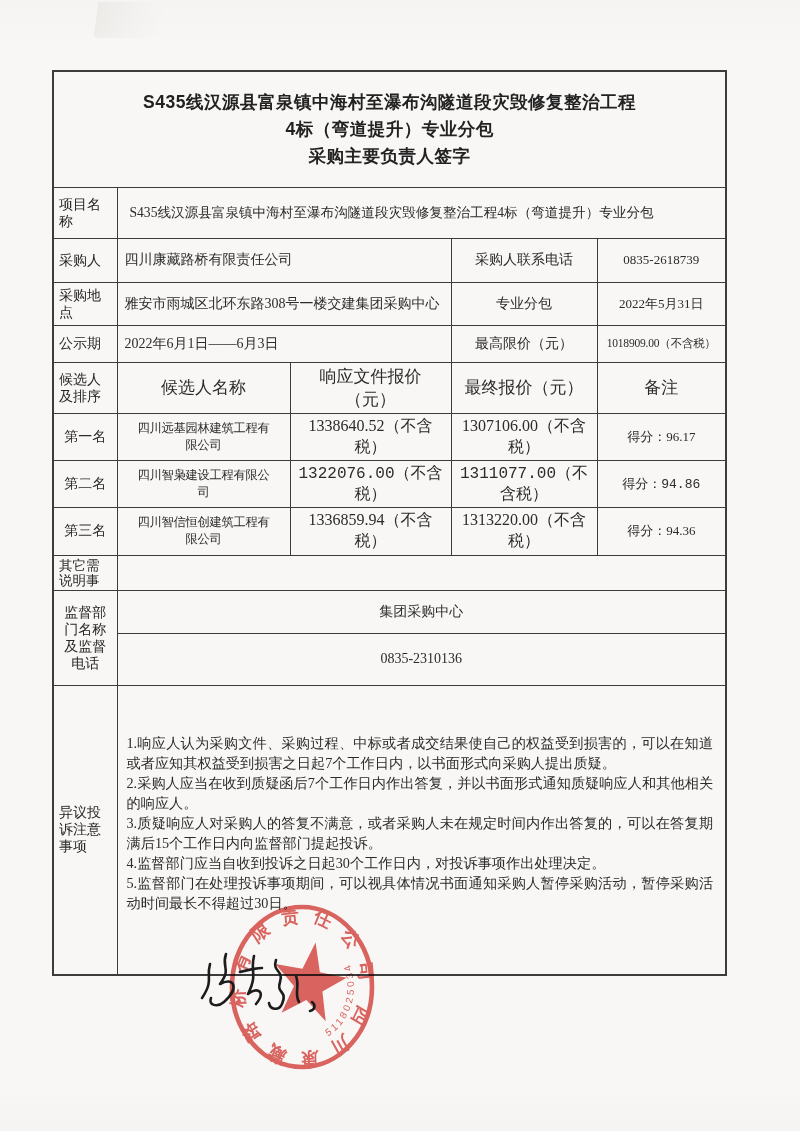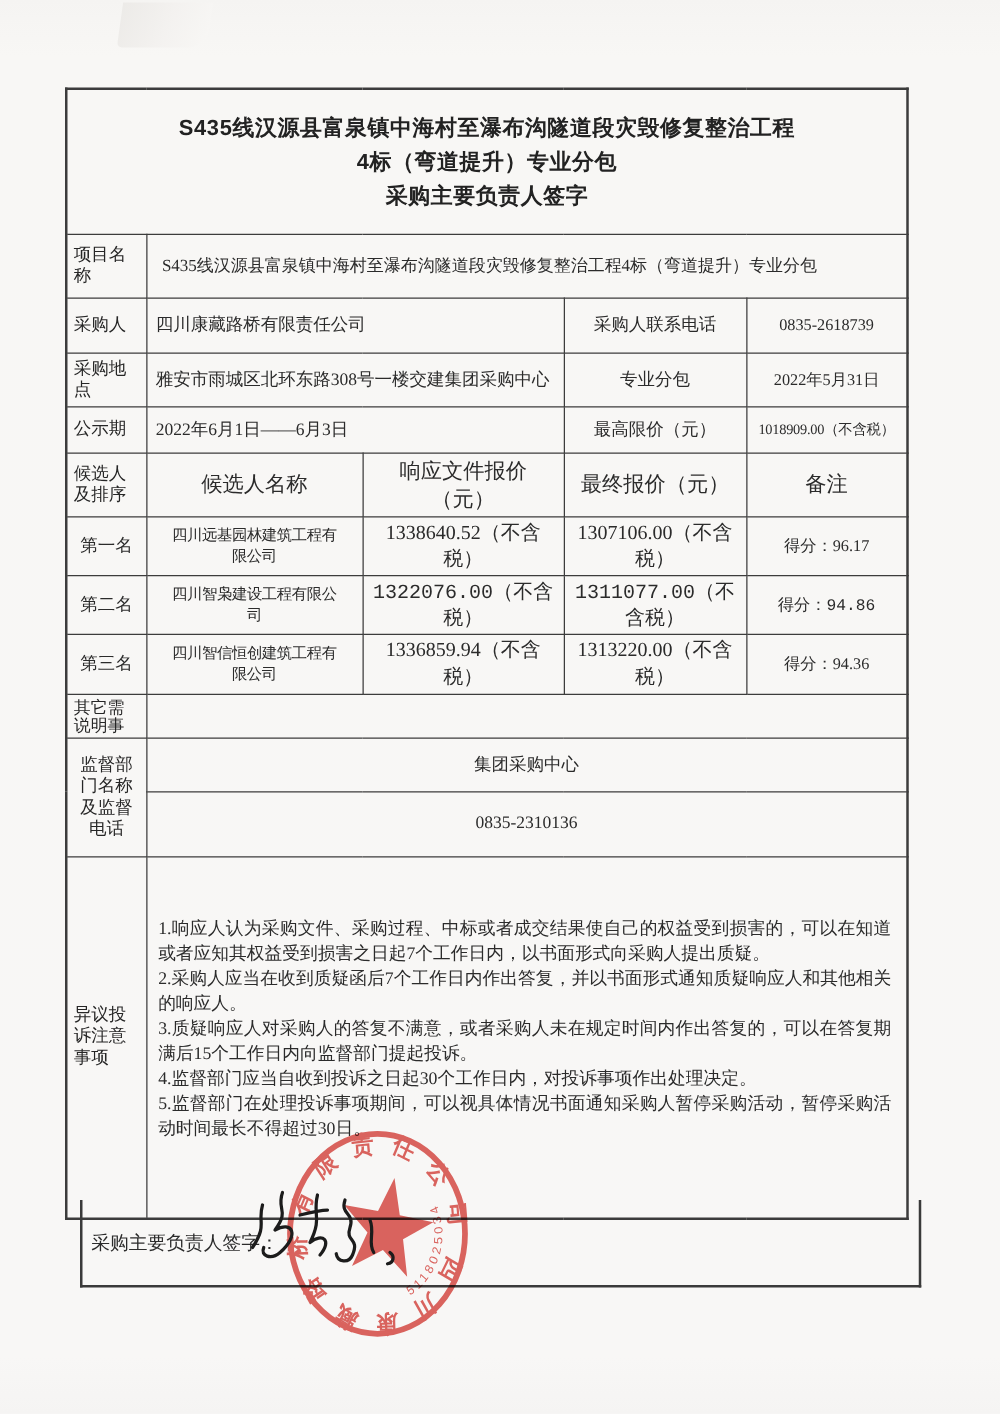--- a/index.html
+++ b/index.html
@@ -172,23 +172,20 @@
         <div class="obj-item">1.响应人认为采购文件、采购过程、中标或者成交结果使自己的权益受到损害的，可以在知道或者应知其权益受到损害之日起7个工作日内，以书面形式向采购人提出质疑。</div>
         <div class="obj-item">2.采购人应当在收到质疑函后7个工作日内作出答复，并以书面形式通知质疑响应人和其他相关的响应人。</div>
         <div class="obj-item">3.质疑响应人对采购人的答复不满意，或者采购人未在规定时间内作出答复的，可以在答复期满后15个工作日内向监督部门提起投诉。</div>
         <div class="obj-item">4.监督部门应当自收到投诉之日起30个工作日内，对投诉事项作出处理决定。</div>
         <div class="obj-item">5.监督部门在处理投诉事项期间，可以视具体情况书面通知采购人暂停采购活动，暂停采购活动时间最长不得超过30日。</div>
       </td>
     </tr>
   </tbody>
     </table>
 
-  <div class="sign-box">
-    <span class="sign-label">采购主要负责人签字：</span>
-  </div>
 
   <svg class="stamp" viewBox="-78 -90 156 180">
     <g fill="none" stroke="#d9443e">
       <ellipse cx="0" cy="0" rx="70" ry="80" stroke-width="4.6"></ellipse>
     </g>
     <g transform="scale(1,1.1)">
       <path id="ringPath" d="M 56,15 A 58,58 0 1,1 -56,-15 A 58,58 0 1,1 56,15" fill="none"></path>
       <text font-size="17.5" font-weight="bold" fill="#d9443e" letter-spacing="12.8" font-family="Liberation Sans, DejaVu Sans, sans-serif">
         <textPath href="#ringPath">四川康藏路桥有限责任公司</textPath>
       </text>

